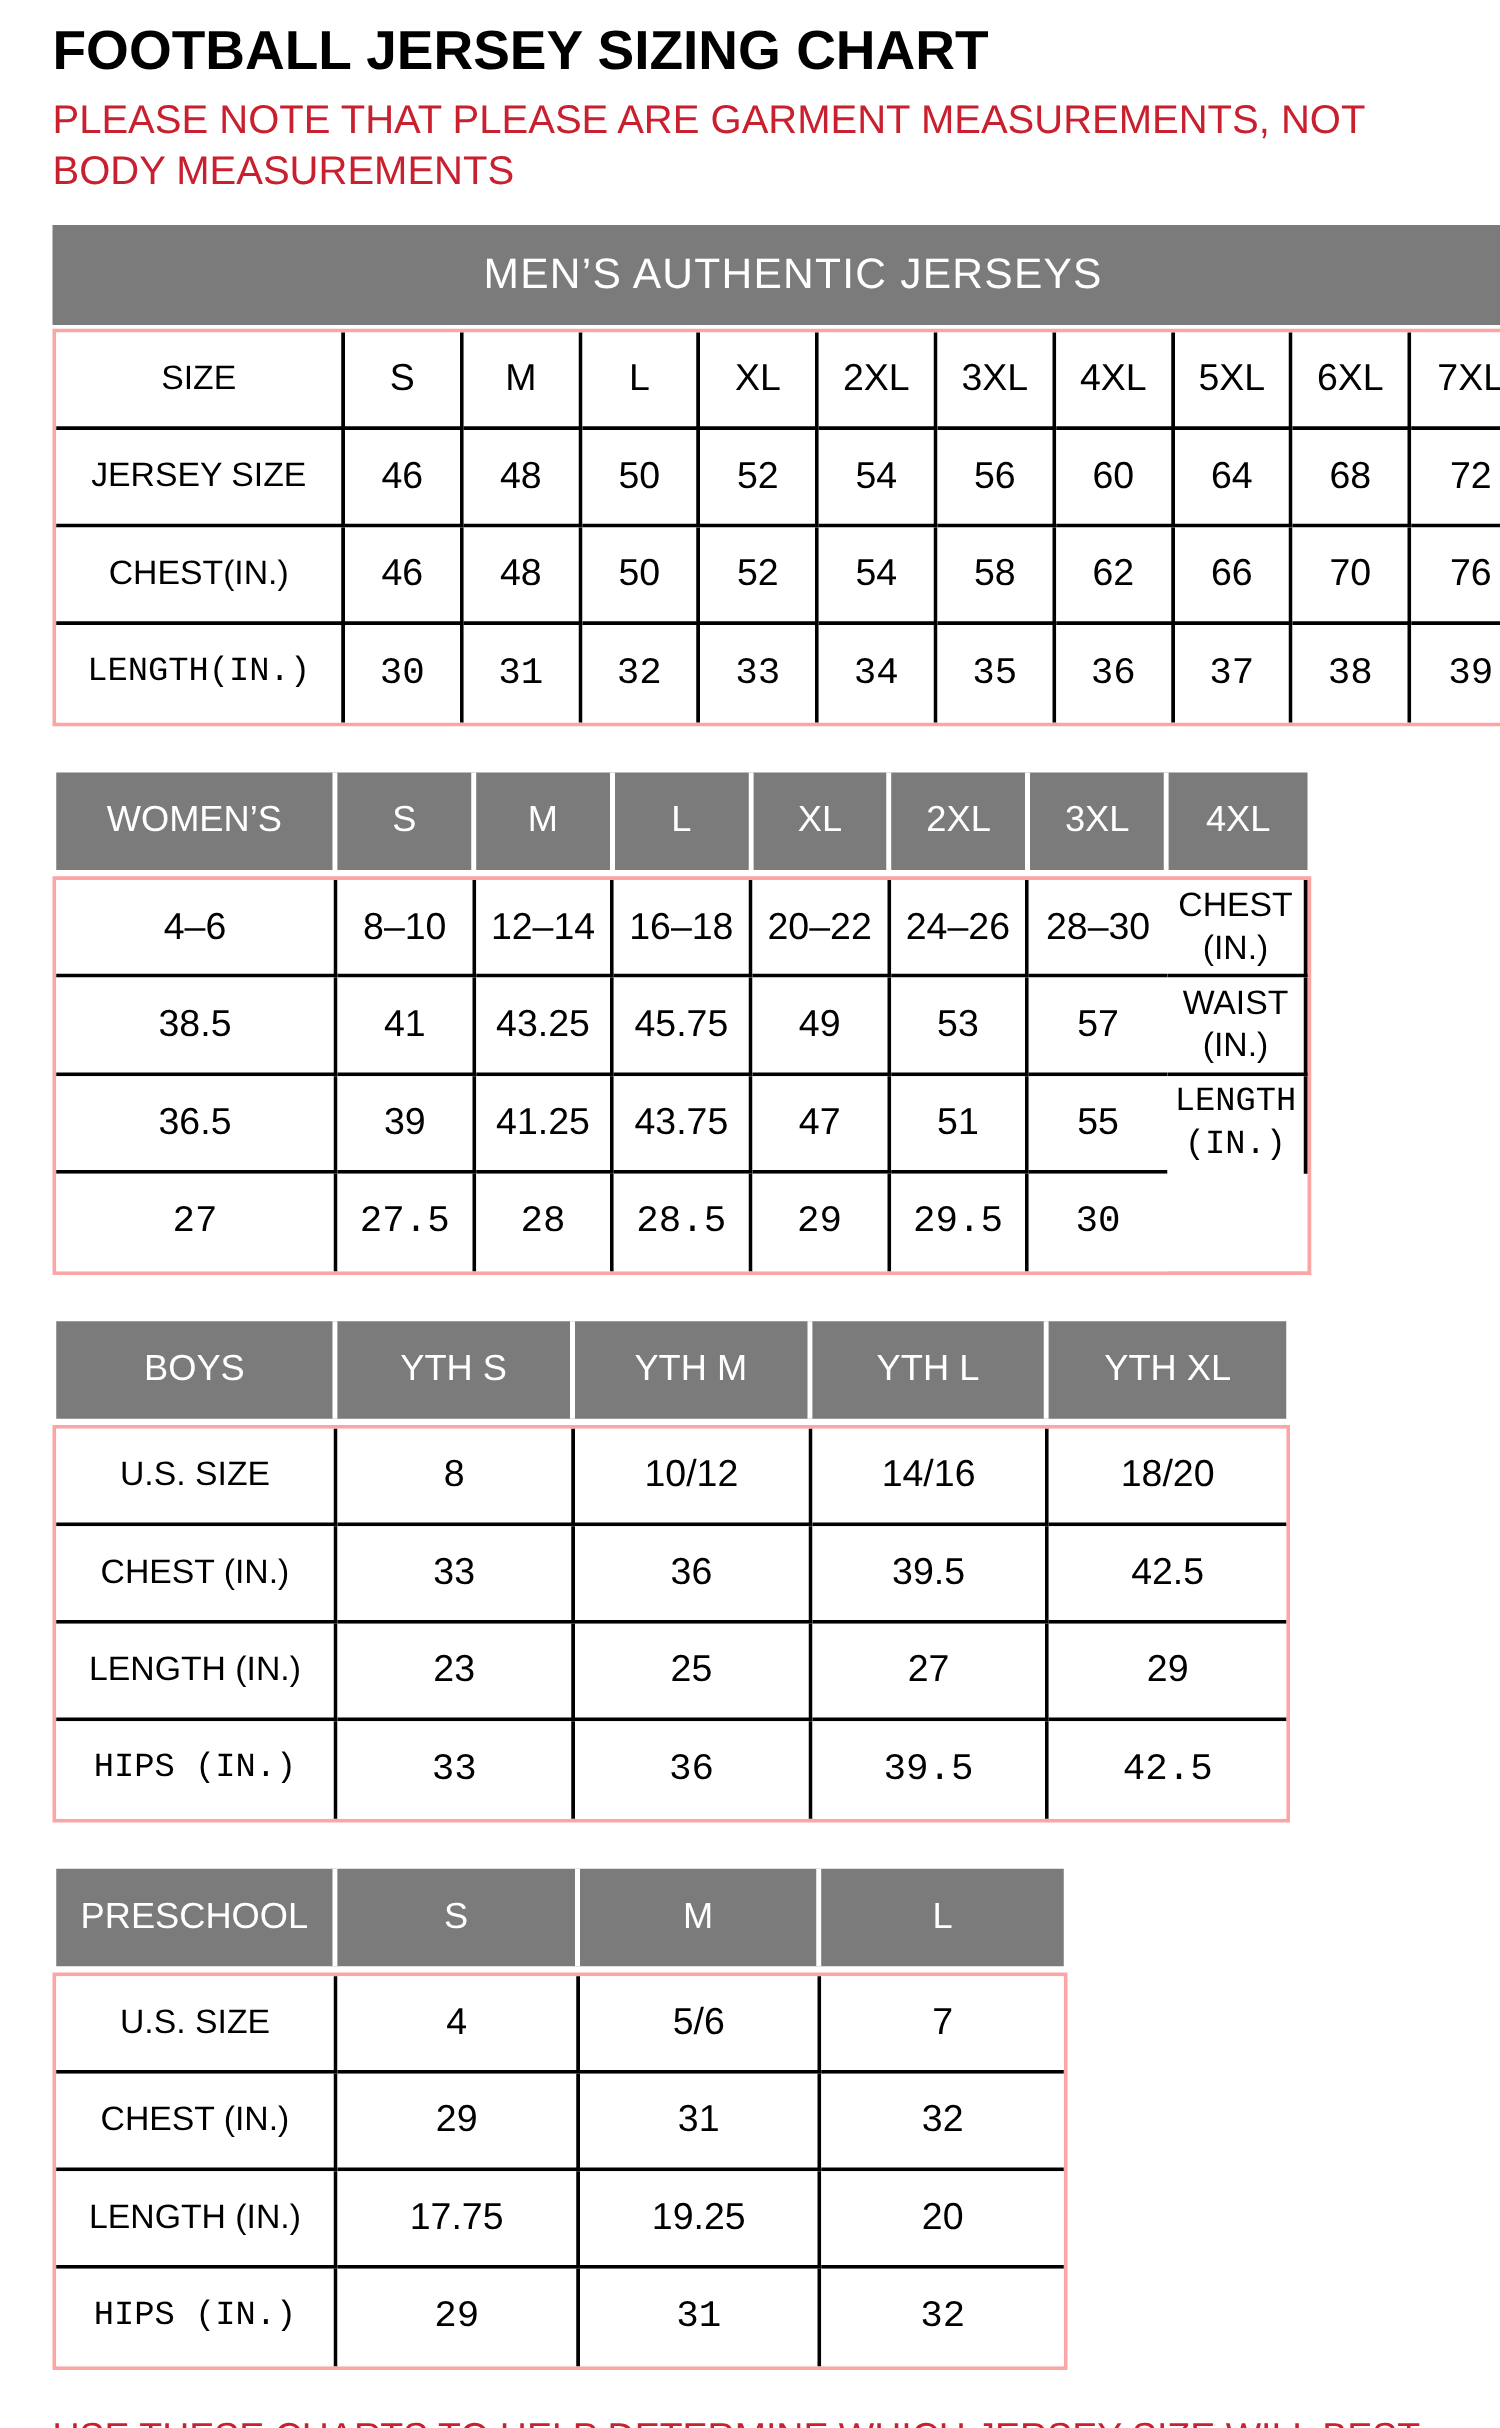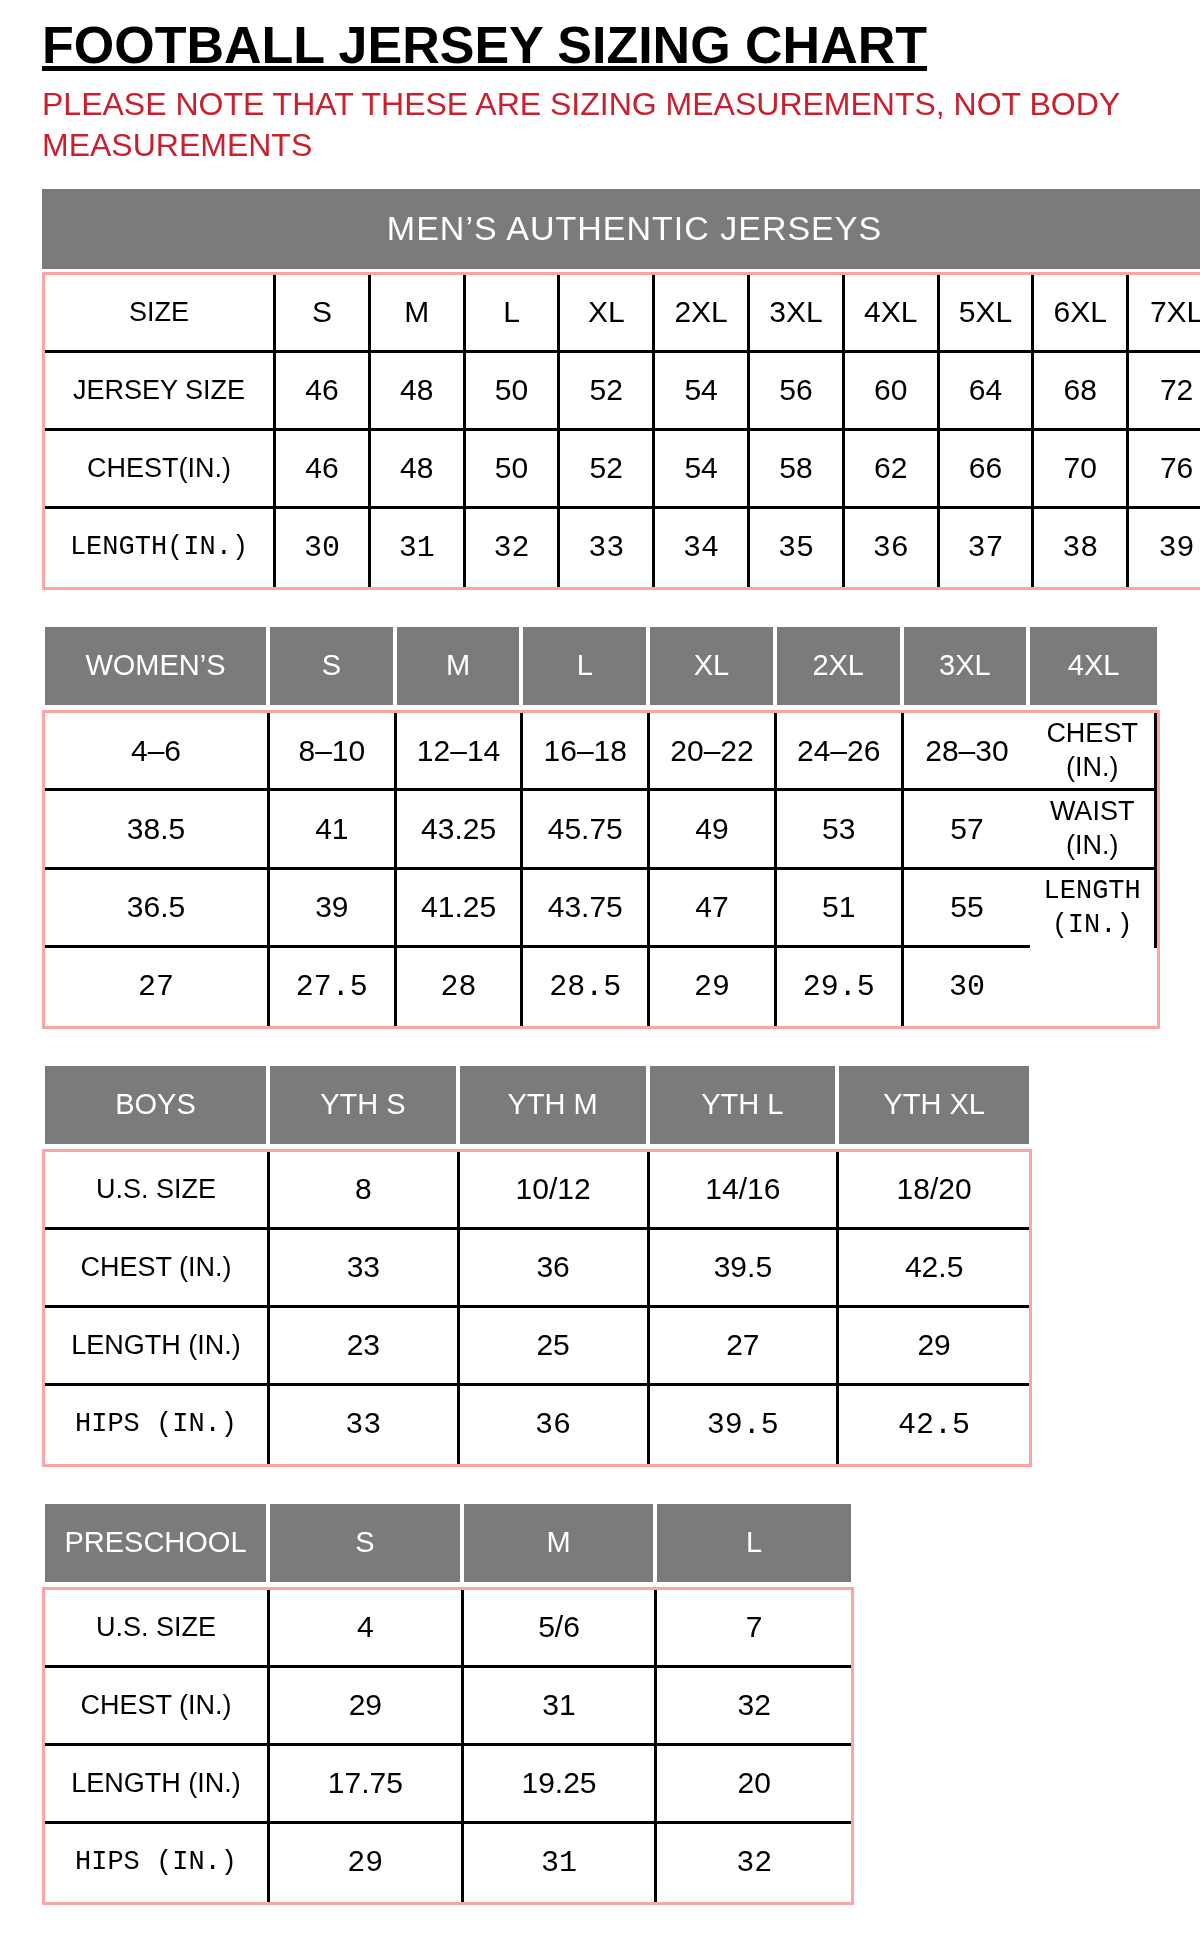--- a/index.html
+++ b/index.html
@@ -6,43 +6,42 @@
   html, body { background: #fff; }
   body {
     width: 1200px;
     min-height: 1942px;
     font-family: "Liberation Sans", sans-serif;
     color: #000;
   }
   .page { padding: 16px 30px 10px 42px; }
 
   .page-title {
-    font-size: 52px;
+    font-size: 44px;
     font-weight: 900;
     letter-spacing: 0px;
     line-height: 1.15;
     margin-bottom: 8px;
-    text-decoration: underline;
   }
   .note {
     color: #c8202f;
     font-size: 32px;
     line-height: 1.3;
     margin-bottom: 22px;
     max-width: 1130px;
   }
   .note.bottom {
     font-size: 30px;
     margin-bottom: 0;
     margin-top: 4px;
   }
 
   .tbl { margin-bottom: 34px; }
   .tbl.mens { width: 1185px; }
-  .tbl.womens { width: 1118px; }
+  .tbl.womens { width: 1007px; }
   .tbl.boys { width: 990px; }
   .tbl.preschool { width: 812px; }
 
   .tbl-title {
     height: 80px;
     display: flex;
     align-items: center;
     justify-content: center;
     background: #7b7b7b;
     color: #fff;
@@ -90,21 +89,21 @@
     white-space: pre-line;
   }
   .cell.lc { border-right: none; }
   .cell.lr { border-bottom: none; font-family: Liberation Mono, monospace; }
 </style>
 </head>
 <body>
 
 <div class="page">
   <h1 class="page-title">FOOTBALL JERSEY SIZING CHART</h1>
-  <p class="note">PLEASE NOTE THAT THESE ARE SIZING MEASUREMENTS, NOT BODY MEASUREMENTS</p>
+  <p class="note">PLEASE NOTE THAT PLEASE ARE GARMENT MEASUREMENTS, NOT BODY MEASUREMENTS</p>
 
   <div class="tbl mens">
       <div class="tbl-title">MEN’S AUTHENTIC JERSEYS</div>
       <div class="grid body">
         <div class="cell label">SIZE</div>
         <div class="cell">S</div>
         <div class="cell">M</div>
         <div class="cell">L</div>
         <div class="cell">XL</div>
         <div class="cell">2XL</div>

